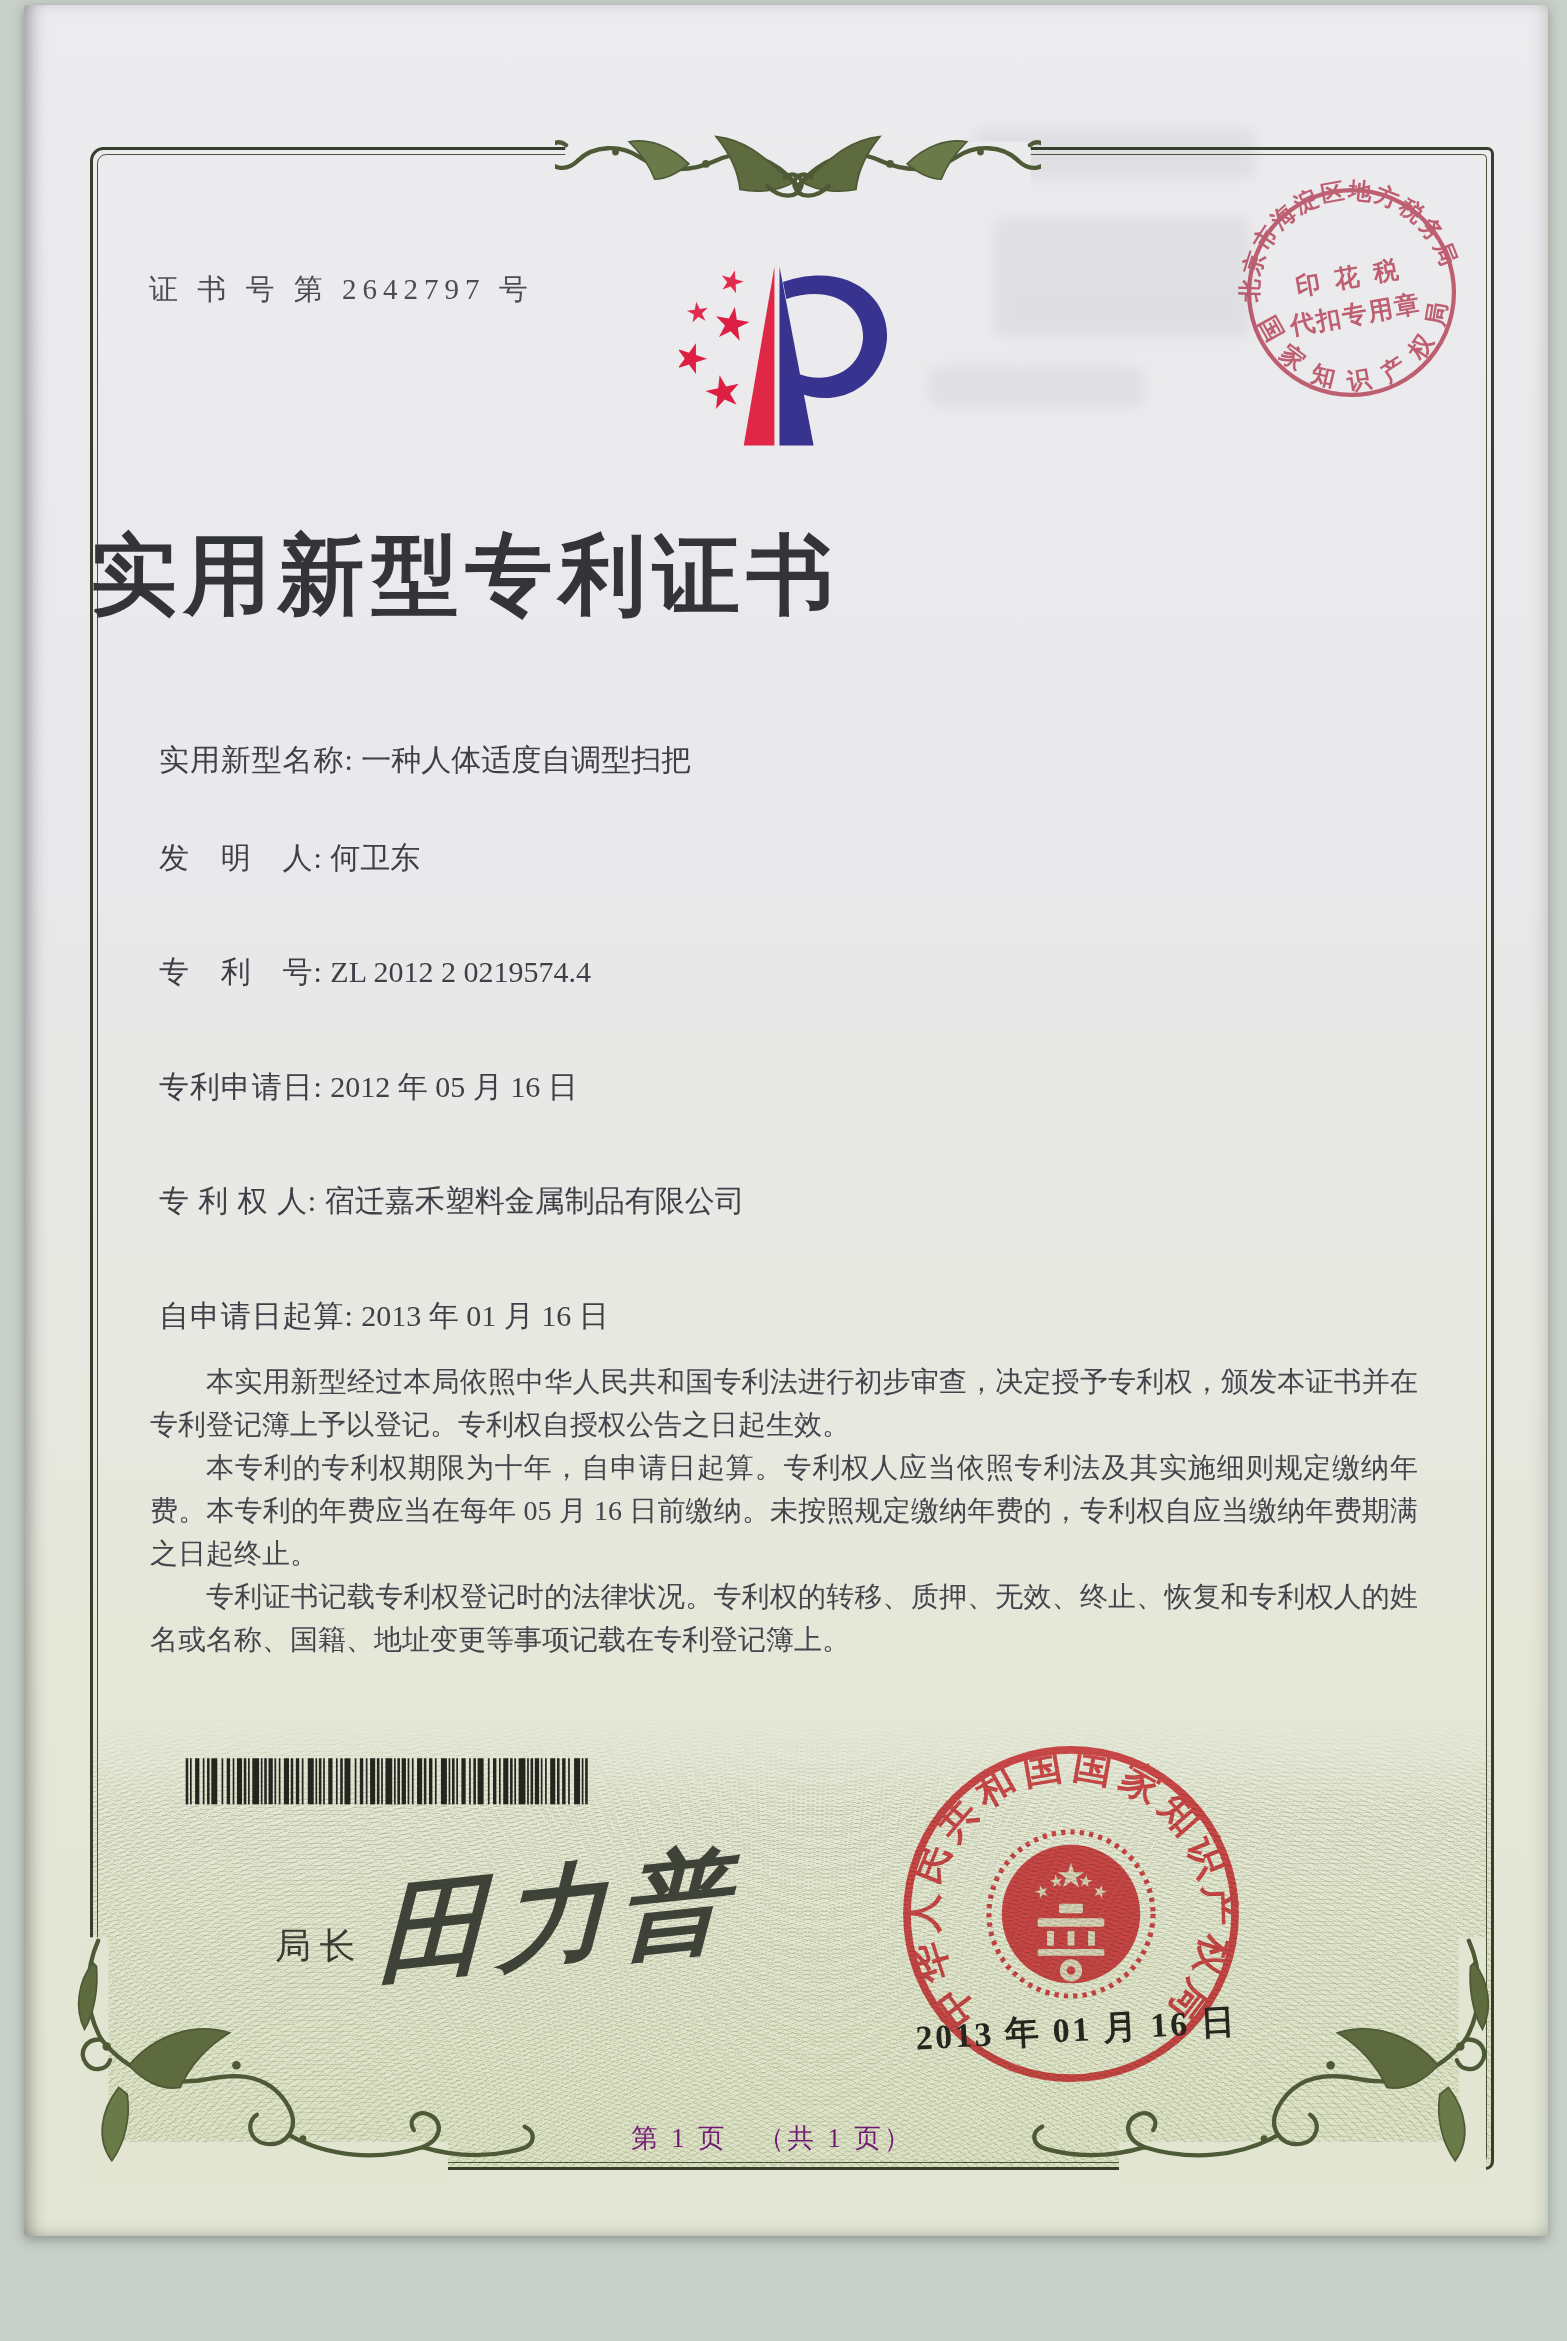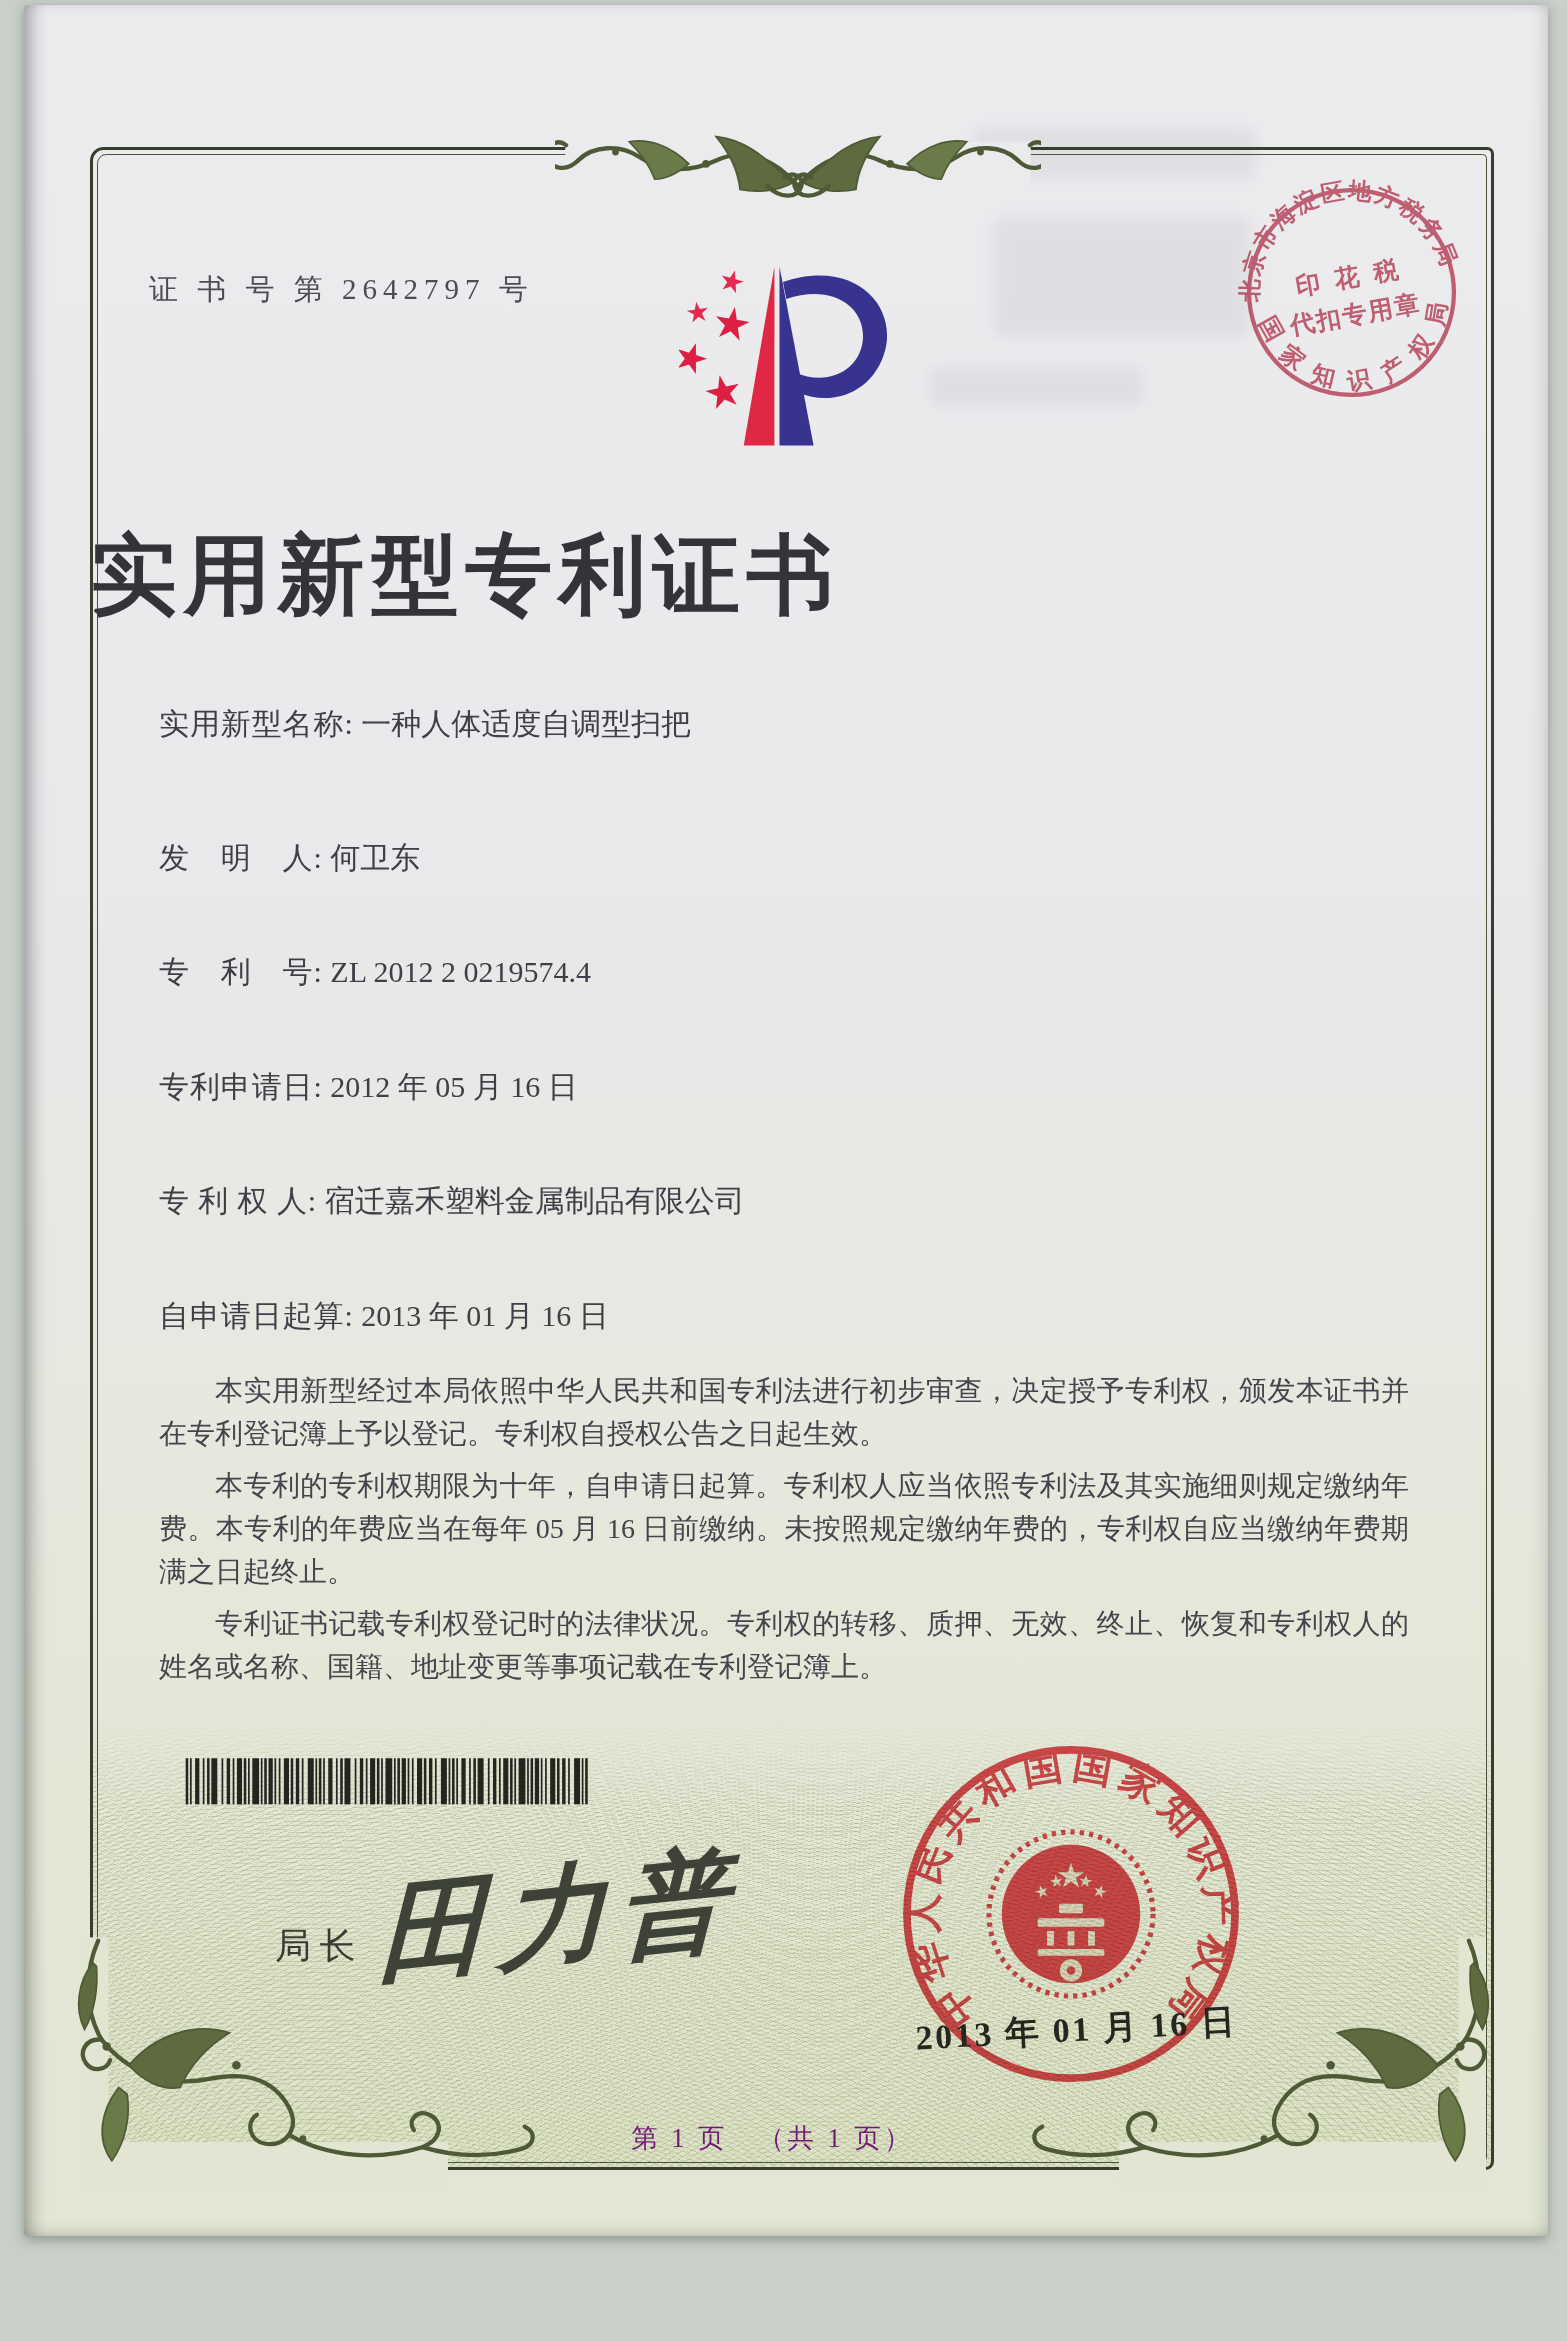--- a/index.html
+++ b/index.html
@@ -23,21 +23,21 @@
   .border-frame .inner{position:absolute;inset:4.3px;border:1.7px solid #4c5438;border-radius:9.4px 4.3px 6px 6px;}
   .abs{position:absolute;}
   .cert-number{left:149px;top:270px;font-size:29px;letter-spacing:6px;color:#4b4d55;}
   .title{left:90px;top:517px;width:1404px;text-align:left;font-size:87px;font-weight:900;
     letter-spacing:6.8px;color:#33343a;}
   .field{left:159px;width:1263px;height:43px;font-size:30px;color:#3e3f47;white-space:nowrap;}
   .field .lbl{letter-spacing:0.9px;}
   .field .colon{padding-right:8.5px;}
   .body-text{left:150px;top:1360px;width:1268px;font-size:28px;line-height:43px;color:#44454c;
     text-align:justify;}
-  .body-text p{margin:9px;text-indent:2em;}
+  .body-text p{margin:0;text-indent:2em;}
   .director{left:275px;top:1922px;font-size:36px;color:#383b31;letter-spacing:8.5px;}
   .signature{left:377px;top:1844px;width:358px;font-size:109px;font-style:italic;font-weight:600;
     color:#2e3229;transform:rotate(-6deg) skewX(-7deg);letter-spacing:12px;opacity:.9;white-space:nowrap;}
   .seal-date{left:906px;top:2007px;width:341px;text-align:center;font-size:34px;font-weight:600;
     color:#26261f;letter-spacing:2.6px;transform:rotate(-3deg);white-space:nowrap;}
   .footer{left:504px;top:2120px;width:410px;text-align:right;font-size:26.5px;letter-spacing:3.4px;color:#701a75;}
   .tax-stamp{left:1232px;top:173px;opacity:.9;mix-blend-mode:multiply;}
   .sipo-seal{left:883px;top:1726px;opacity:.93;mix-blend-mode:multiply;}
   .logo{left:679px;top:263px;}
   .barcode{left:184px;top:1758px;}
@@ -118,21 +118,21 @@
       <use href="#star" transform="translate(14,112) scale(19) rotate(18)" fill="#de1f44"></use>
       <use href="#star" transform="translate(52,152) scale(21) rotate(-12)" fill="#de1f44"></use>
     </g>
     <polygon points="112,4 76,214 112,214" fill="#e02745"></polygon>
     <polygon points="118,4 118,214 158,214" fill="#38338f"></polygon>
     <path d="M122,22 C204,-6 256,48 242,102 C230,148 184,170 140,152 L136,128 C176,146 214,124 216,88 C218,48 176,24 126,42 Z" fill="#38338f"></path>
   </svg>
 
   <div class="abs title">实用新型专利证书</div>
 
-  <div class="abs field" style="top:704px"><span class="lbl">实用新型名称</span><span class="colon">:</span><span>一种人体适度自调型扫把</span></div>
+  <div class="abs field" style="top:740px"><span class="lbl">实用新型名称</span><span class="colon">:</span><span>一种人体适度自调型扫把</span></div>
   <div class="abs field" style="top:838px"><span class="lbl">发　明　人</span><span class="colon">:</span><span>何卫东</span></div>
   <div class="abs field" style="top:952px"><span class="lbl">专　利　号</span><span class="colon">:</span><span>ZL 2012 2 0219574.4</span></div>
   <div class="abs field" style="top:1067px"><span class="lbl">专利申请日</span><span class="colon">:</span><span>2012 年 05 月 16 日</span></div>
   <div class="abs field" style="top:1181px"><span class="lbl">专 利 权 人</span><span class="colon">:</span><span>宿迁嘉禾塑料金属制品有限公司</span></div>
   <div class="abs field" style="top:1296px"><span class="lbl">自申请日起算</span><span class="colon">:</span><span>2013 年 01 月 16 日</span></div>
 
   <div class="abs body-text">
     <p>本实用新型经过本局依照中华人民共和国专利法进行初步审查，决定授予专利权，颁发本证书并在专利登记簿上予以登记。专利权自授权公告之日起生效。</p>
     <p>本专利的专利权期限为十年，自申请日起算。专利权人应当依照专利法及其实施细则规定缴纳年费。本专利的年费应当在每年 05 月 16 日前缴纳。未按照规定缴纳年费的，专利权自应当缴纳年费期满之日起终止。</p>
     <p>专利证书记载专利权登记时的法律状况。专利权的转移、质押、无效、终止、恢复和专利权人的姓名或名称、国籍、地址变更等事项记载在专利登记簿上。</p>

